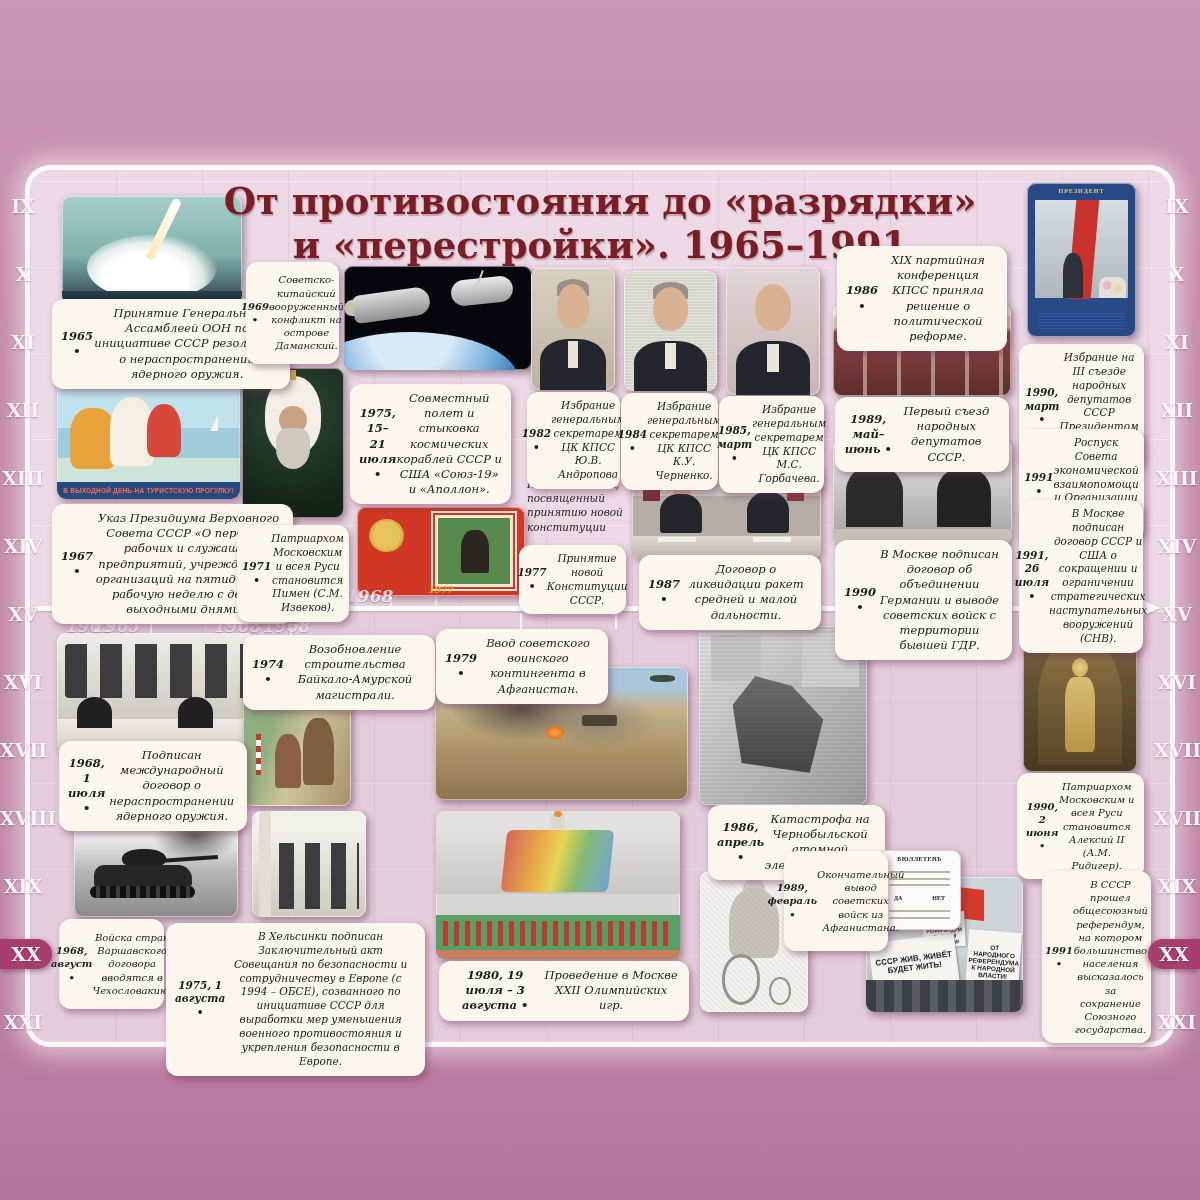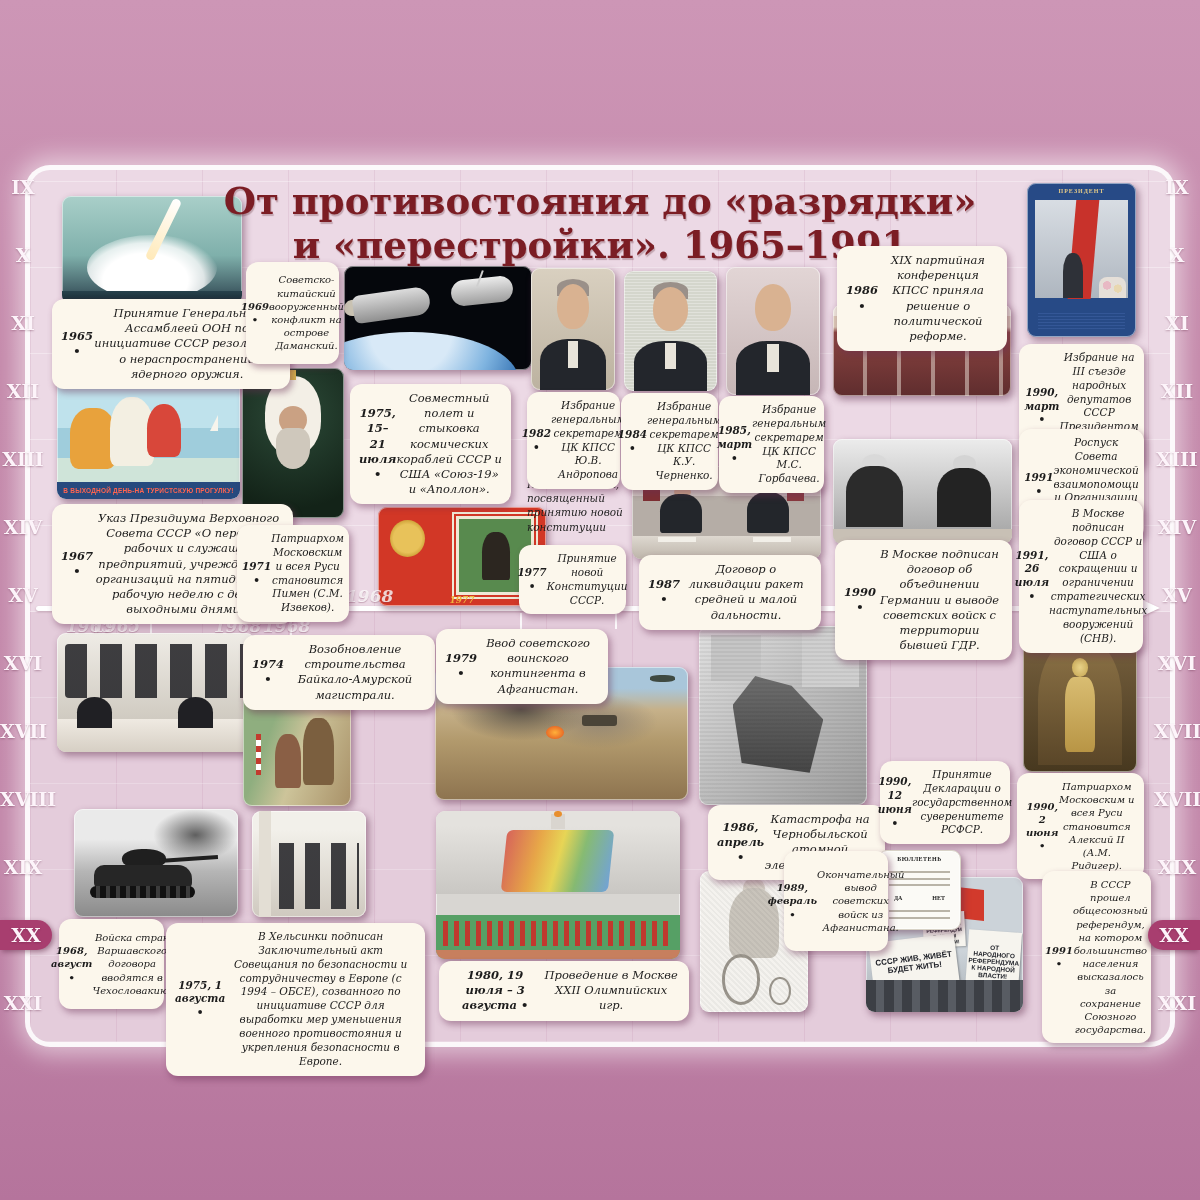--- a/index.html
+++ b/index.html
@@ -12,21 +12,21 @@
     background-image:
       repeating-linear-gradient(0deg, rgba(255,255,255,.35) 0 1px, rgba(255,255,255,0) 1px 86px),
       repeating-linear-gradient(90deg, rgba(172,112,150,.14) 0 1px, rgba(172,112,150,0) 1px 86px);
     box-shadow:0 0 0 5px rgba(255,255,255,.9), 0 0 24px 12px rgba(255,255,255,.55);}
   #lower-tint{position:absolute;left:30px;top:612px;width:1140px;height:430px;border-radius:0 0 20px 20px;
     background:rgba(183,124,160,.14);}
   
   .rail{position:absolute;top:0;bottom:0;width:46px;z-index:6;}
   #rail-left{left:0;} #rail-right{right:0;}
   .numeral{position:absolute;left:0;width:100%;height:30px;line-height:30px;text-align:center;
-    color:#fdf4fa;font-weight:bold;font-size:19px;text-shadow:0 1px 2px rgba(90,30,60,.35);}
+    color:#fdf4fa;font-weight:bold;font-size:19px;text-shadow:0 1px 2px rgba(90,30,60,.35);margin-top:19px;}
   #rail-left .numeral.tab{width:52px;background:#a83e6f;border-radius:0 16px 16px 0;
     box-shadow:2px 2px 5px rgba(80,20,50,.45);}
   #rail-right .numeral.tab{left:auto;right:0;width:52px;background:#a83e6f;border-radius:16px 0 0 16px;
     box-shadow:-2px 2px 5px rgba(80,20,50,.45);}
   
   #title{position:absolute;left:170px;top:180px;width:860px;text-align:center;z-index:3;
     color:#7b1d24;font-weight:bold;font-size:37px;line-height:1.18;
     text-shadow:1px 2px 1px rgba(70,12,18,.25);}
   
   .tl-line{position:absolute;left:36px;top:606px;width:1104px;height:5px;background:#fff;border-radius:3px;
@@ -311,21 +311,21 @@
     <div class="abs face"></div>
     <div class="abs beard"></div>
   </div>
   <div class="photo" id="ph-soyuz" style="left:344px;top:266px;width:188px;height:104px">
     <div class="abs earth"></div>
     <div class="abs nozzle"></div>
     <div class="abs c1"></div>
     <div class="abs c2"></div>
     <div class="abs ant"></div>
   </div>
-  <div class="photo" id="ph-stamp" style="left:378px;top:507px;width:168px;height:99px">
+  <div class="photo" id="ph-stamp" style="left:357px;top:507px;width:168px;height:89px">
     <div class="abs emb"></div>
     <div class="abs stampfr">
       <div class="abs suitblob"></div>
     </div>
     <div class="abs yr">1977</div>
   </div>
   <div class="photo portrait" id="ph-andropov" style="left:531px;top:268px;width:84px;height:122px">
     <div class="abs hair"></div>
     <div class="abs head"></div>
     <div class="abs suit"></div>
@@ -379,20 +379,21 @@
   <div class="card xs event-text" style="left:246px;top:262px;width:93px;min-height:102px"><b>1969 •</b> Совет­ско-китайский вооруженный конфликт на острове Даманский.</div>
   <div class="card sm event-text" style="left:237px;top:525px;width:112px;min-height:90px"><b>1971 •</b> Патриархом Московским и всея Руси становится Пимен (С.М. Извеков).</div>
   <div class="card event-text" style="left:350px;top:384px;width:161px;min-height:88px"><b>1975, 15–21 июля •</b> Совместный полет и стыковка космических кораблей СССР и США «Союз-19» и «Аполлон».</div>
   <div class="floating-caption" style="left:527px;top:477px;width:97px">Почтовый блок, посвященный принятию новой конституции</div>
   <div class="card sm event-text" style="left:519px;top:545px;width:107px;min-height:58px"><b>1977 •</b> Принятие новой Конституции СССР.</div>
   <div class="card sm event-text" style="left:527px;top:392px;width:93px;min-height:80px"><b>1982 •</b> Избрание генеральным секретарем ЦК КПСС Ю.В. Андропова</div>
   <div class="card sm event-text" style="left:621px;top:393px;width:97px;min-height:86px"><b>1984 •</b> Избрание генеральным секретарем ЦК КПСС К.У. Черненко.</div>
   <div class="card sm event-text" style="left:719px;top:396px;width:105px;min-height:84px"><b>1985, март •</b> Избрание генеральным секретарем ЦК КПСС М.С. Горбачева.</div>
   <div class="card event-text" style="left:639px;top:555px;width:182px;min-height:46px"><b>1987 •</b> Договор о ликвидации ракет средней и малой дальности.</div>
   <div class="card event-text" style="left:837px;top:246px;width:170px;min-height:56px"><b>1986 •</b> XIX партийная конференция КПСС приняла решение о политической реформе.</div>
+  <div class="card event-text" style="left:835px;top:397px;width:174px;min-height:42px"><b>1989, май–июнь •</b> Первый съезд народных депутатов СССР.</div>
   <div class="card event-text" style="left:835px;top:540px;width:177px;min-height:58px"><b>1990 •</b> В Москве подписан договор об объединении Германии и выводе советских войск с территории бывшей ГДР.</div>
   <div class="card sm event-text" style="left:1019px;top:344px;width:125px;min-height:84px"><b>1990, март •</b> Избрание на III съезде народных депутатов СССР Президентом СССР М.С. Горбачева.</div>
   <div class="card sm event-text" style="left:1019px;top:429px;width:125px;min-height:66px"><b>1991 •</b> Роспуск Совета экономической взаимопомощи и Организации Варшавского договора.</div>
   <div class="card sm event-text" style="left:1019px;top:500px;width:124px;min-height:104px"><b>1991, 26 июля •</b> В Москве подписан договор СССР и США о сокращении и ограничении стратегических наступательных вооружений (СНВ).</div>
 
   <div class="photo" id="ph-npt" style="left:57px;top:633px;width:198px;height:119px">
     <div class="abs men"></div>
     <div class="abs table"></div>
     <div class="abs sitL"></div>
     <div class="abs sitR"></div>
@@ -463,28 +464,28 @@
     <div class="banner bUssr">СССР ЖИВ, ЖИВЁТ БУДЕТ ЖИТЬ!</div>
     <div class="banner bRef">ОТ НАРОДНОГО РЕФЕРЕНДУМА К НАРОДНОЙ ВЛАСТИ!</div>
     <div class="abs crowd"></div>
   </div>
   <div class="photo" id="ph-alexy" style="left:1023px;top:628px;width:114px;height:144px">
     <div class="abs arch"></div>
     <div class="abs mitre"></div>
     <div class="abs vest"></div>
   </div>
 
+  <div class="card event-text" style="left:59px;top:741px;width:188px;min-height:58px"><b>1968, 1 июля •</b> Подписан международный договор о нераспространении ядерного оружия.</div>
   <div class="card xs event-text" style="left:59px;top:919px;width:105px;min-height:90px"><b>1968, август •</b> Войска стран Варшавского договора вводятся в Чехословакию.</div>
   <div class="card event-text" style="left:243px;top:635px;width:192px;min-height:40px"><b>1974 •</b> Возобновление строительства Байкало-Амурской магистрали.</div>
   <div class="card sm event-text" style="left:166px;top:923px;width:259px;min-height:102px"><b>1975, 1 августа •</b> В Хельсинки подписан Заключительный акт Совещания по безопасности и сотрудничеству в Европе (с 1994 – ОБСЕ), созванного по инициативе СССР для выработки мер уменьшения военного противостояния и укрепления безопасности в Европе.</div>
   <div class="card event-text" style="left:436px;top:629px;width:172px;min-height:40px"><b>1979 •</b> Ввод советского воинского контингента в Афганистан.</div>
   <div class="card event-text" style="left:439px;top:961px;width:250px;min-height:50px"><b>1980, 19 июля – 3 августа •</b> Проведение в Москве XXII Олимпийских игр.</div>
   <div class="card event-text" style="left:708px;top:805px;width:177px;min-height:64px"><b>1986, апрель •</b> Катастрофа на Чернобыльской атомной электростанции.</div>
   <div class="card xs event-text" style="left:784px;top:851px;width:104px;min-height:100px;z-index:4"><b>1989, февраль •</b> Окончательный вывод советских войск из Афганистана.</div>
-  <div class="card sm event-text" style="left:880px;top:761px;width:130px;min-height:80px"><b>1990, 12 июня •</b> Принятие Декларации о государственном суверенитете РСФСР.</div>
   <div class="card xs event-text" style="left:1017px;top:773px;width:127px;min-height:80px"><b>1990, 2 июня •</b> Патриархом Московским и всея Руси становится Алексий II (А.М. Ридигер).</div>
   <div class="card xs event-text" style="left:1042px;top:871px;width:109px;min-height:148px;z-index:4"><b>1991 •</b> В СССР прошел общесоюзный референдум, на котором большинство населения высказалось за сохранение Союзного государства.</div>
 <span class="year" style="left: 102px; top: 586px;">1968</span>
     <span class="year" style="left: 269px; top: 586px;">1968</span>
     <span class="year" style="left: 346px; top: 586px;">1968</span>
     <span class="year" style="left: 66px; top: 616px;">1965</span>
     <span class="year" style="left: 93px; top: 616px;">1965</span>
     <span class="year" style="left: 214px; top: 616px;">1968</span>
     <span class="year" style="left: 263px; top: 616px;">1968</span>
     <div class="conn" style="left: 95px; top: 613px; height: 20px;"></div>

